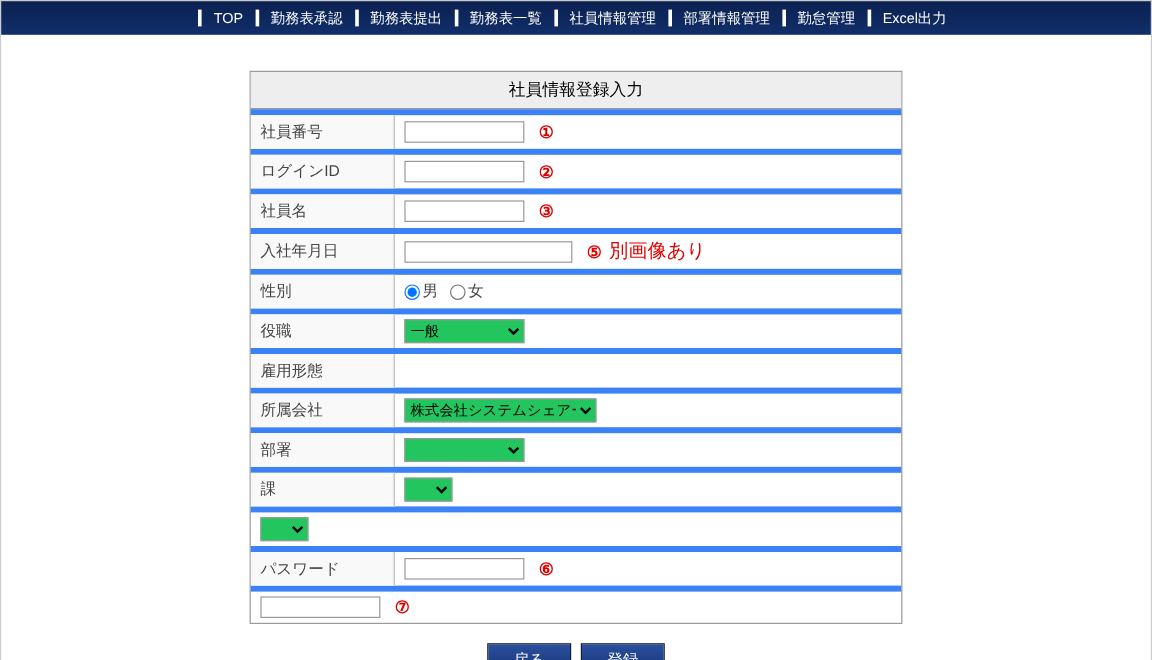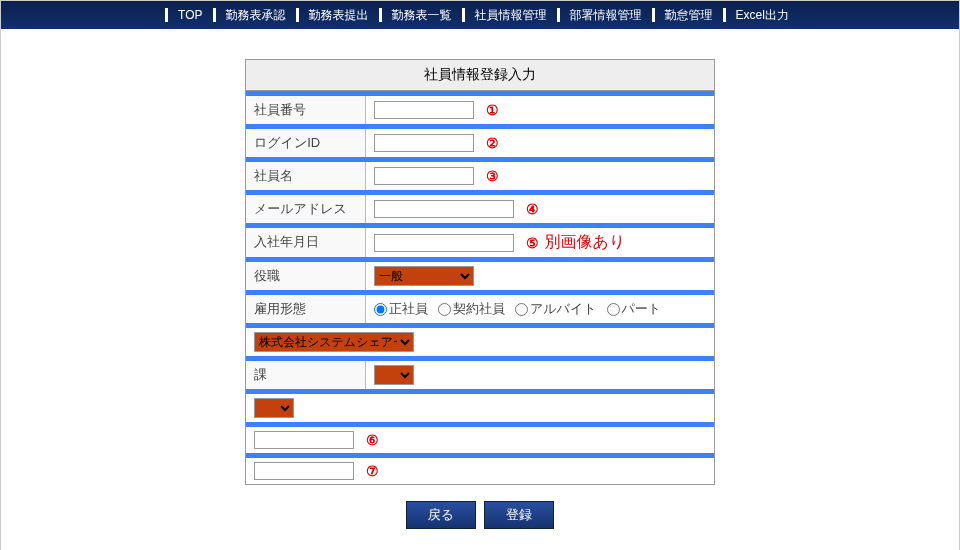--- a/index.html
+++ b/index.html
@@ -2,28 +2,28 @@
 <html><head>
 <meta charset="utf-8">
 <style>
 * { box-sizing: border-box; margin: 0; padding: 0; }
 body { font-family: "MS PGothic", "Hiragino Kaku Gothic Pro", sans-serif; font-size: 13px; background: #fff; }
 .page { width: 960px; margin: 0 auto; border: 1px solid #ccc; }
 .navbar { background: linear-gradient(to bottom, #0a2050, #122f6a); height: 28px; display: flex; align-items: center; justify-content: center; gap: 4px; text-align: center; }
 .nav-sep { width: 3px; height: 14px; background: #fff; }
 .nav-item { color: #fff; font-size: 12px; padding: 0 6px; cursor: pointer; }
 .content { padding: 30px 0 24px 0; display: flex; flex-direction: column; align-items: center; }
-.form-table { width: 470px; border: 1px solid #999; border-collapse: collapse; }
+.form-table { width: 544px; border: 1px solid #999; border-collapse: collapse; }
 .form-title { background: #eee; text-align: center; font-size: 14px; padding: 6px; border-bottom: 1px solid #999; }
 .form-row { display: flex; border-top: 5px solid #3b82f6; }
 .form-row:first-of-type { border-top: none; }
 .form-label { width: 120px; background: #f9f9f9; padding: 5px 8px; border-right: 1px solid #bbb; color: #444; }
 .form-field { flex: 1; padding: 4px 8px; display: flex; align-items: center; gap: 6px; }
 .form-field input[type=text], .form-field input[type=password] { width: 100px; height: 18px; border: 1px solid #999; font-size: 12px; padding: 1px 3px; }
-.form-field select { border: 1px solid #999; font-size: 12px; height: 20px; background: #c2410c; }
+.form-field select { border: 1px solid #999; font-size: 12px; height: 20px; background: #22c55e; }
 .form-field select.wide { width: 160px; }
 .form-field select.narrow { width: 40px; }
 .form-field select.med { width: 100px; }
 .circ { color: #e00000; font-weight: bold; font-size: 14px; margin-left: 6px; }
 .red-note { color: #e00000; font-size: 16px; }
 .radio-group { display: flex; gap: 10px; align-items: center; }
 .radio-group label { display: flex; align-items: center; gap: 2px; color: #444; }
 .buttons { margin-top: 16px; display: flex; gap: 8px; }
 .btn { width: 70px; height: 28px; border: 1px solid #123; background: linear-gradient(to bottom, #2a4fa0, #163370); color: #fff; font-size: 13px; cursor: pointer; text-align: center; }
 </style>
@@ -72,90 +72,86 @@
 
       <div class="form-row">
         <div class="form-label">社員名</div>
         <div class="form-field">
           <input type="text" style="">
           <span class="circ">③</span>
         </div>
       </div>
 
 
-      <div class="form-row">
-        <div class="form-label">メールアドレス</div>
-        <div class="form-field">
-          <input type="text" style="width: 140px;">
-          <span class="circ">④</span>
-        </div>
-      </div>
 
       <div class="form-row">
         <div class="form-label">入社年月日</div>
         <div class="form-field">
           <input type="text" style="width: 140px;">
           <span class="circ">⑤</span>
           <span class="red-note">別画像あり</span>
         </div>
       </div>
 
+      <div class="form-row">
+        <div class="form-label">性別</div>
+        <div class="form-field">
+          <div class="radio-group">
+            <label>
+                <input type="radio" name="g" checked="" style="">
+                <span>男</span>
+              </label>
+            <label>
+                <input type="radio" name="g" style="">
+                <span>女</span>
+              </label>
+          </div>
+        </div>
+      </div>
 
       <div class="form-row">
         <div class="form-label">役職</div>
         <div class="form-field">
             <select class="med"><option>一般</option></select>
           </div>
       </div>
 
       <div class="form-row">
         <div class="form-label">雇用形態</div>
-        <div class="form-field">
-          <div class="radio-group">
-            <label>
-                <input type="radio" name="et" checked="" style="">
-                <span>正社員</span>
-              </label>
-            <label>
-                <input type="radio" name="et" style="">
-                <span>契約社員</span>
-              </label>
-            <label>
-                <input type="radio" name="et" style="">
-                <span>アルバイト</span>
-              </label>
-            <label>
-                <input type="radio" name="et" style="">
-                <span>パート</span>
-              </label>
-          </div>
-        </div>
       </div>
 
       <div class="form-row">
+        <div class="form-label">所属会社</div>
         <div class="form-field">
             <select class="wide"><option>株式会社システムシェアード</option></select>
           </div>
       </div>
 
+      <div class="form-row">
+        <div class="form-label">部署</div>
+        <div class="form-field">
+            <select class="med"><option></option></select>
+          </div>
+      </div>
 
       <div class="form-row">
         <div class="form-label">課</div>
         <div class="form-field">
             <select class="narrow"><option></option></select>
           </div>
       </div>
 
       <div class="form-row">
         <div class="form-field">
             <select class="narrow"><option></option></select>
           </div>
       </div>
 
       <div class="form-row">
+        <div class="form-label">パスワード</div>
         <div class="form-field">
           <input type="password" style="">
           <span class="circ">⑥</span>
         </div>
       </div>
 
       <div class="form-row">
         <div class="form-field">
           <input type="password" style="">
           <span class="circ">⑦</span>

